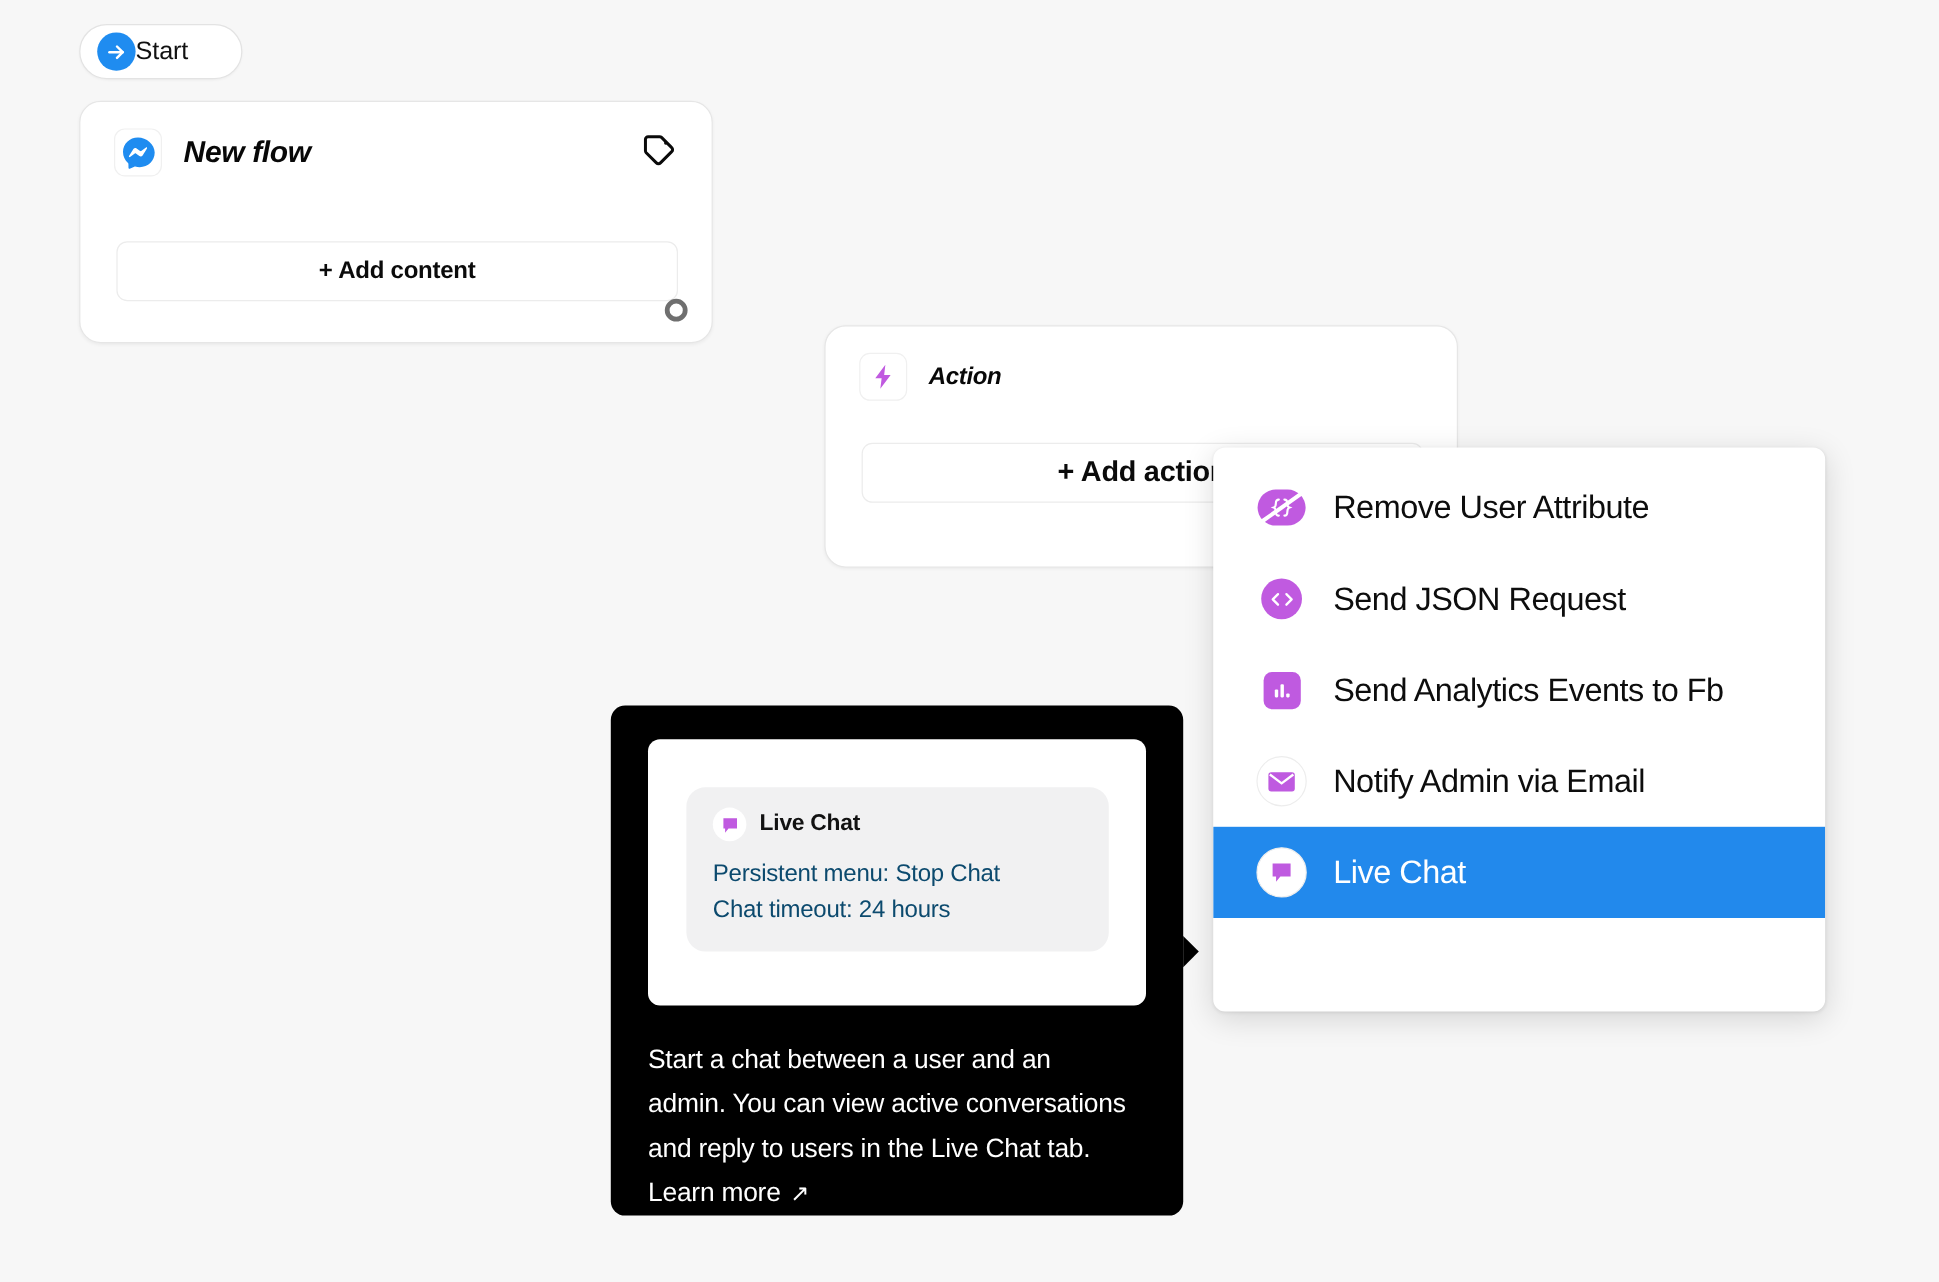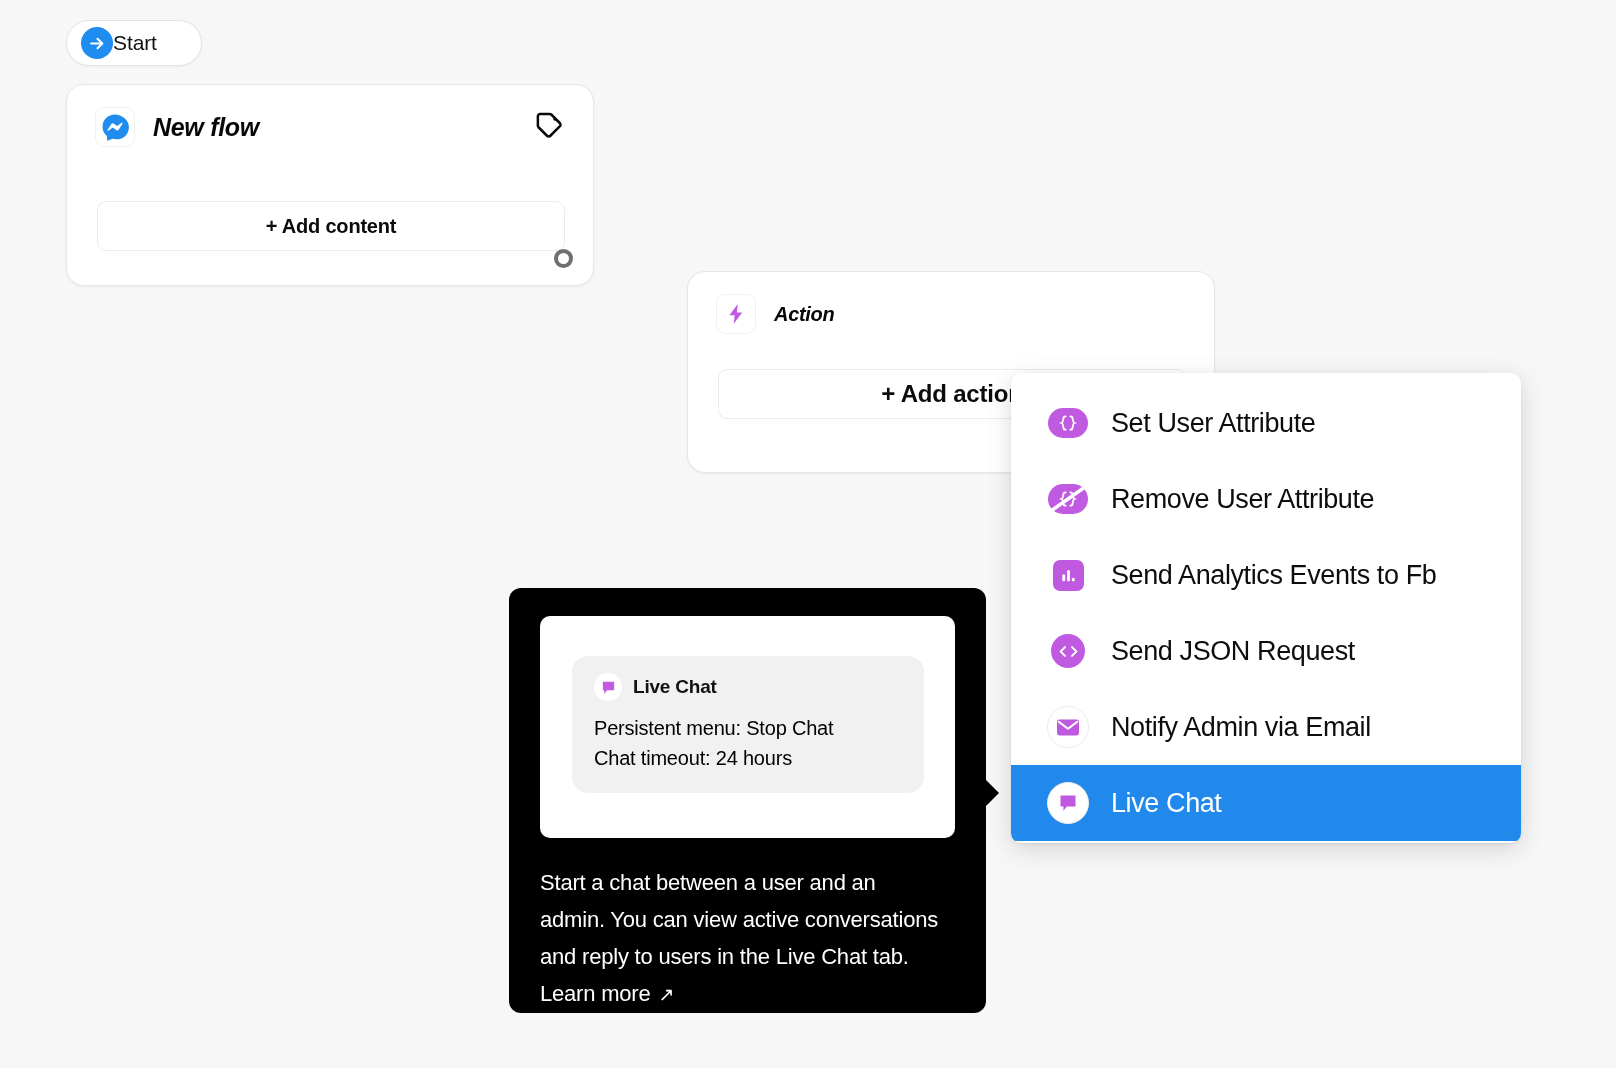--- a/index.html
+++ b/index.html
@@ -239,21 +239,21 @@
   }
   .bubble-title {
     margin-left: 11px;
     font-size: 19px;
     font-weight: bold;
     color: #121212;
     letter-spacing: -0.2px;
   }
   .bubble-line {
     font-size: 20px;
-    color: #000000;
+    color: #0c4a6e;
     line-height: 30px;
     letter-spacing: -0.2px;
   }
   .tooltip-desc {
     margin-top: 26px;
     font-size: 22px;
     line-height: 37px;
     color: #ffffff;
     letter-spacing: -0.2px;
     max-width: 400px;
@@ -408,74 +408,63 @@
         <div class="bubble-line">Persistent menu: Stop Chat</div>
         <div class="bubble-line">Chat timeout: 24 hours</div>
       </div>
     </div>
     <div class="tooltip-desc"><span>Start a chat between a user and an admin. You can view active conversations and reply to users in the Live Chat tab. Learn more</span> <span class="learn-more-arrow">↗</span></div>
   </div>
   <div class="tooltip-arrow"></div>
 
   <div class="menu">
 
-    <div class="menu-item">
-      <span class="menu-icon">
-        <span class="ic-pill">
-          <svg width="22" height="16" viewBox="0 0 24 18">
-            <path d="M9.4 1.5C7 1.5 6.6 3.3 6.6 5.2c0 2-0.4 3.2-2 3.8 1.6.6 2 1.8 2 3.8 0 1.9.4 3.7 2.8 3.7" fill="none" stroke="#ffffff" stroke-width="2" stroke-linecap="round"></path>
-            <path d="M14.6 1.5c2.4 0 2.8 1.8 2.8 3.7 0 2 .4 3.2 2 3.8-1.6.6-2 1.8-2 3.8 0 1.9-.4 3.7-2.8 3.7" fill="none" stroke="#ffffff" stroke-width="2" stroke-linecap="round"></path>
-          </svg>
-        </span>
-      </span>
-      <span class="menu-label">Set User Attribute</span>
-    </div>
 
     <div class="menu-item">
       <span class="menu-icon">
         <span class="ic-pill" style="position:relative;">
           <svg width="22" height="16" viewBox="0 0 24 18">
             <path d="M9.4 1.5C7 1.5 6.6 3.3 6.6 5.2c0 2-0.4 3.2-2 3.8 1.6.6 2 1.8 2 3.8 0 1.9.4 3.7 2.8 3.7" fill="none" stroke="#ffffff" stroke-width="2" stroke-linecap="round"></path>
             <path d="M14.6 1.5c2.4 0 2.8 1.8 2.8 3.7 0 2 .4 3.2 2 3.8-1.6.6-2 1.8-2 3.8 0 1.9-.4 3.7-2.8 3.7" fill="none" stroke="#ffffff" stroke-width="2" stroke-linecap="round"></path>
           </svg>
           <svg width="46" height="36" viewBox="0 0 46 36" style="position:absolute;left:-3px;top:-3px;">
             <line x1="6" y1="30" x2="40" y2="6" stroke="#ffffff" stroke-width="3.4" stroke-linecap="round"></line>
           </svg>
         </span>
       </span>
       <span class="menu-label">Remove User Attribute</span>
+    </div>
+
+    <div class="menu-item">
+      <span class="menu-icon">
+        <span class="ic-circle">
+          <svg width="21" height="15" viewBox="0 0 24 16" fill="none" stroke="#ffffff" stroke-width="2.2" stroke-linecap="round" stroke-linejoin="round">
+            <polyline points="8,3 3,8 8,13"></polyline>
+            <polyline points="16,3 21,8 16,13"></polyline>
+          </svg>
+        </span>
+      </span>
+      <span class="menu-label">Send JSON Request</span>
     </div>
 
     <div class="menu-item">
       <span class="menu-icon">
         <span class="ic-square">
           <svg width="19" height="19" viewBox="0 0 20 20">
             <rect x="3.5" y="9" width="3" height="7" rx="1" fill="#ffffff"></rect>
             <rect x="8.5" y="4.5" width="3" height="11.5" rx="1" fill="#ffffff"></rect>
             <rect x="13.5" y="12.5" width="3" height="3.5" rx="1" fill="#ffffff"></rect>
           </svg>
         </span>
       </span>
       <span class="menu-label">Send Analytics Events to Fb</span>
     </div>
 
     <div class="menu-item">
       <span class="menu-icon">
-        <span class="ic-circle">
-          <svg width="21" height="15" viewBox="0 0 24 16" fill="none" stroke="#ffffff" stroke-width="2.2" stroke-linecap="round" stroke-linejoin="round">
-            <polyline points="8,3 3,8 8,13"></polyline>
-            <polyline points="16,3 21,8 16,13"></polyline>
-          </svg>
-        </span>
-      </span>
-      <span class="menu-label">Send JSON Request</span>
-    </div>
-
-    <div class="menu-item">
-      <span class="menu-icon">
         <span class="ic-white-circle">
           <svg width="24" height="19" viewBox="0 0 24 19">
             <rect x="1" y="1.5" width="22" height="16" rx="2.4" fill="#bf5ae0"></rect>
             <path d="M2.2 3.4L12 10.8l9.8-7.4" fill="none" stroke="#ffffff" stroke-width="2"></path>
           </svg>
         </span>
       </span>
       <span class="menu-label">Notify Admin via Email</span>
     </div>
 

